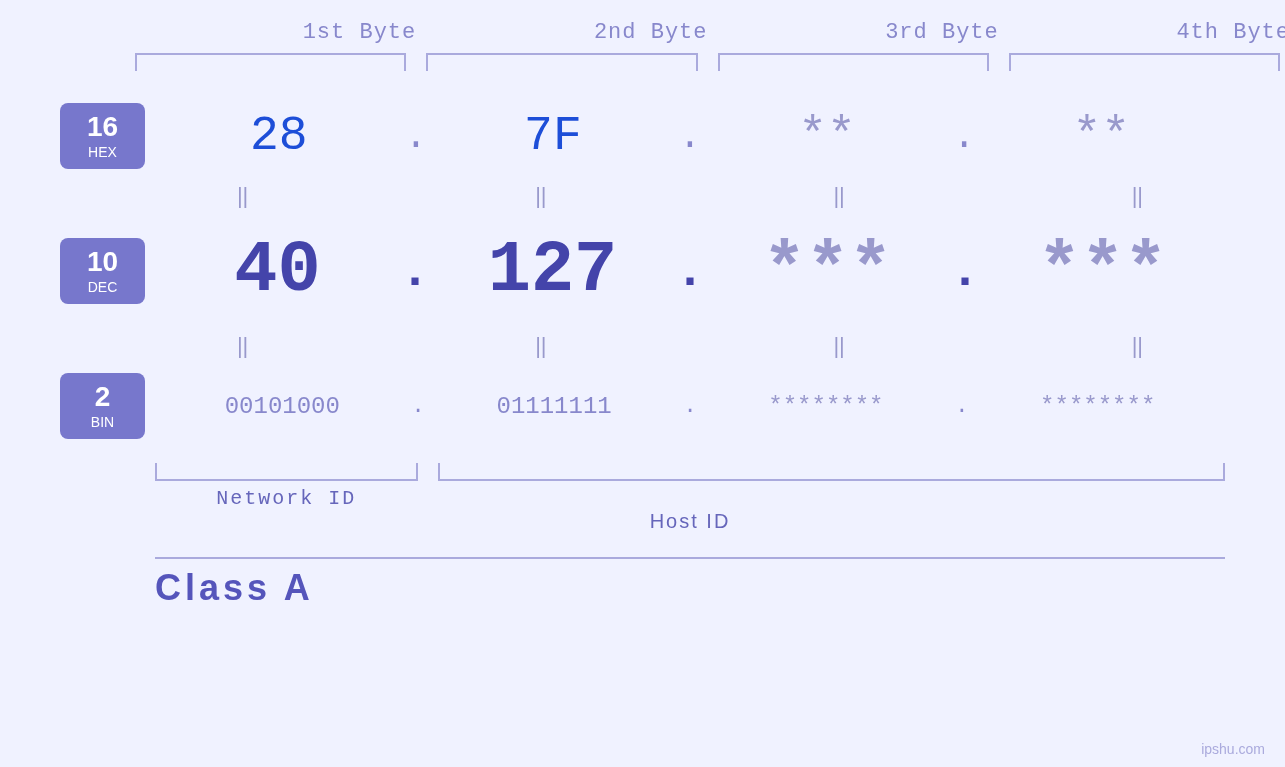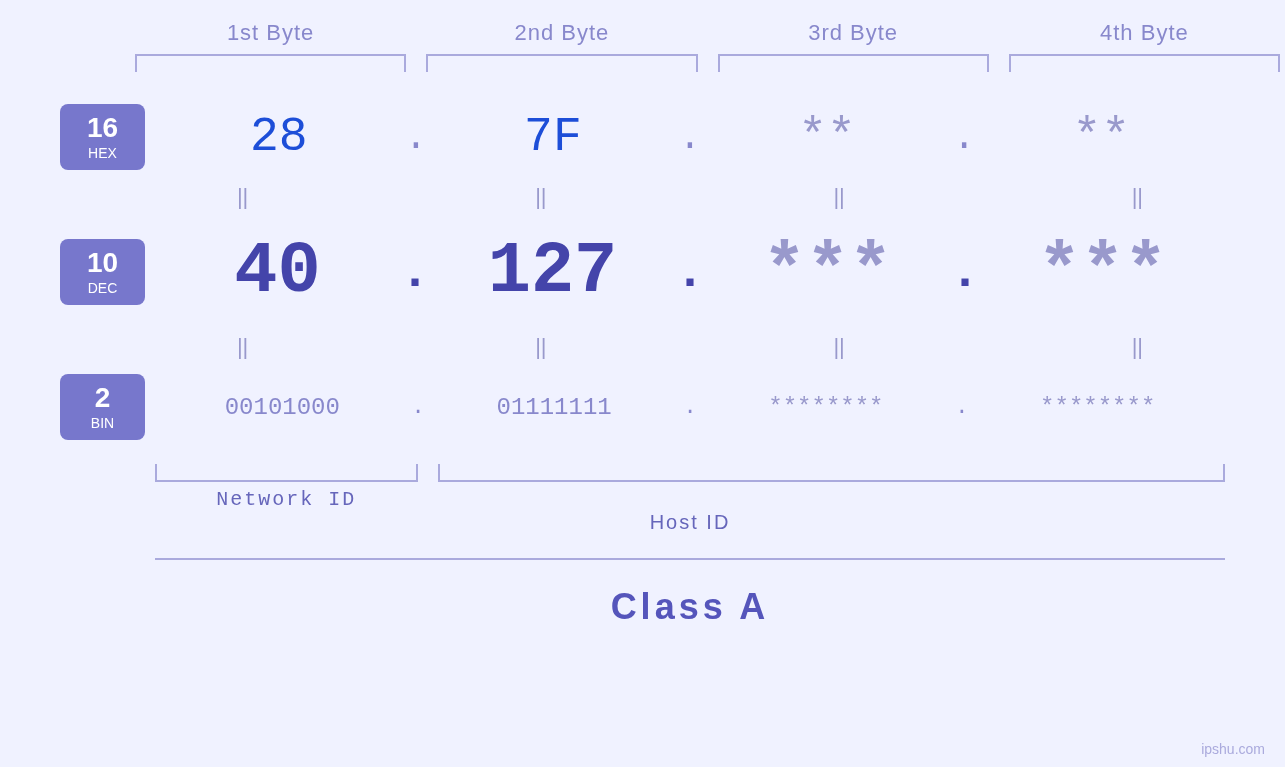--- a/index.html
+++ b/index.html
@@ -25,24 +25,24 @@
     
     .byte-headers {
       display: flex;
       width: 100%;
       margin-left: 130px;
       margin-bottom: 8px;
     }
 
     .byte-header {
       flex: 1;
-      text-align: center;
+      text-align: right;
       color: #8888cc;
       font-size: 22px;
-      font-family: Liberation Sans, sans-serif;
+      font-family: Liberation Mono, monospace;
       letter-spacing: 1px;
     }
 
     
     .bracket-row {
       display: flex;
       width: 100%;
       margin-left: 130px;
       margin-bottom: 20px;
     }
@@ -170,22 +170,22 @@
       width: 100%;
       margin-top: 8px;
       position: relative;
     }
 
     
     .class-banner {
       width: 100%;
       margin-top: 10px;
       border-top: 2px solid #aaaadd;
-      text-align: center;
-      padding-top: 26px;
+      text-align: left;
+      padding-top: 8px;
     }
 
     .class-text {
       color: #5555bb;
       font-size: 36px;
       font-weight: bold;
       font-family: Arial, sans-serif;
       letter-spacing: 4px;
     }
 

